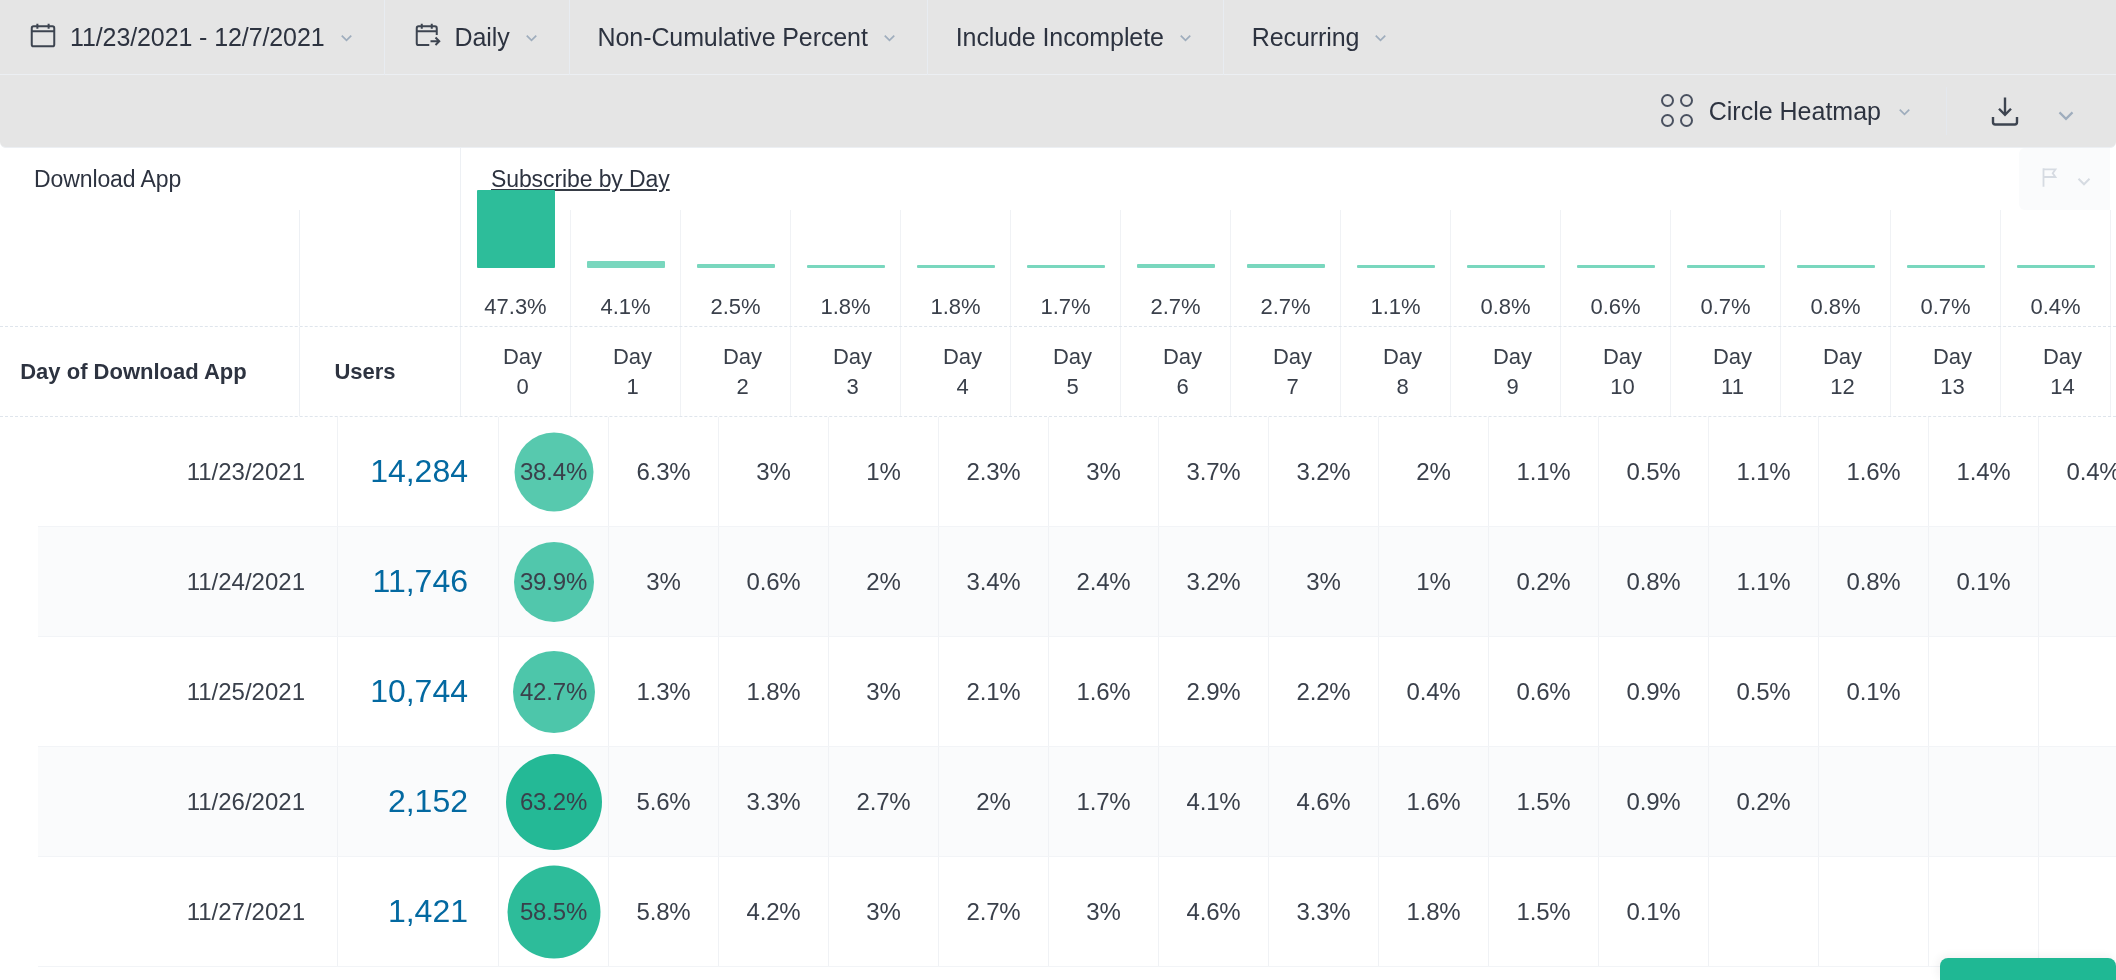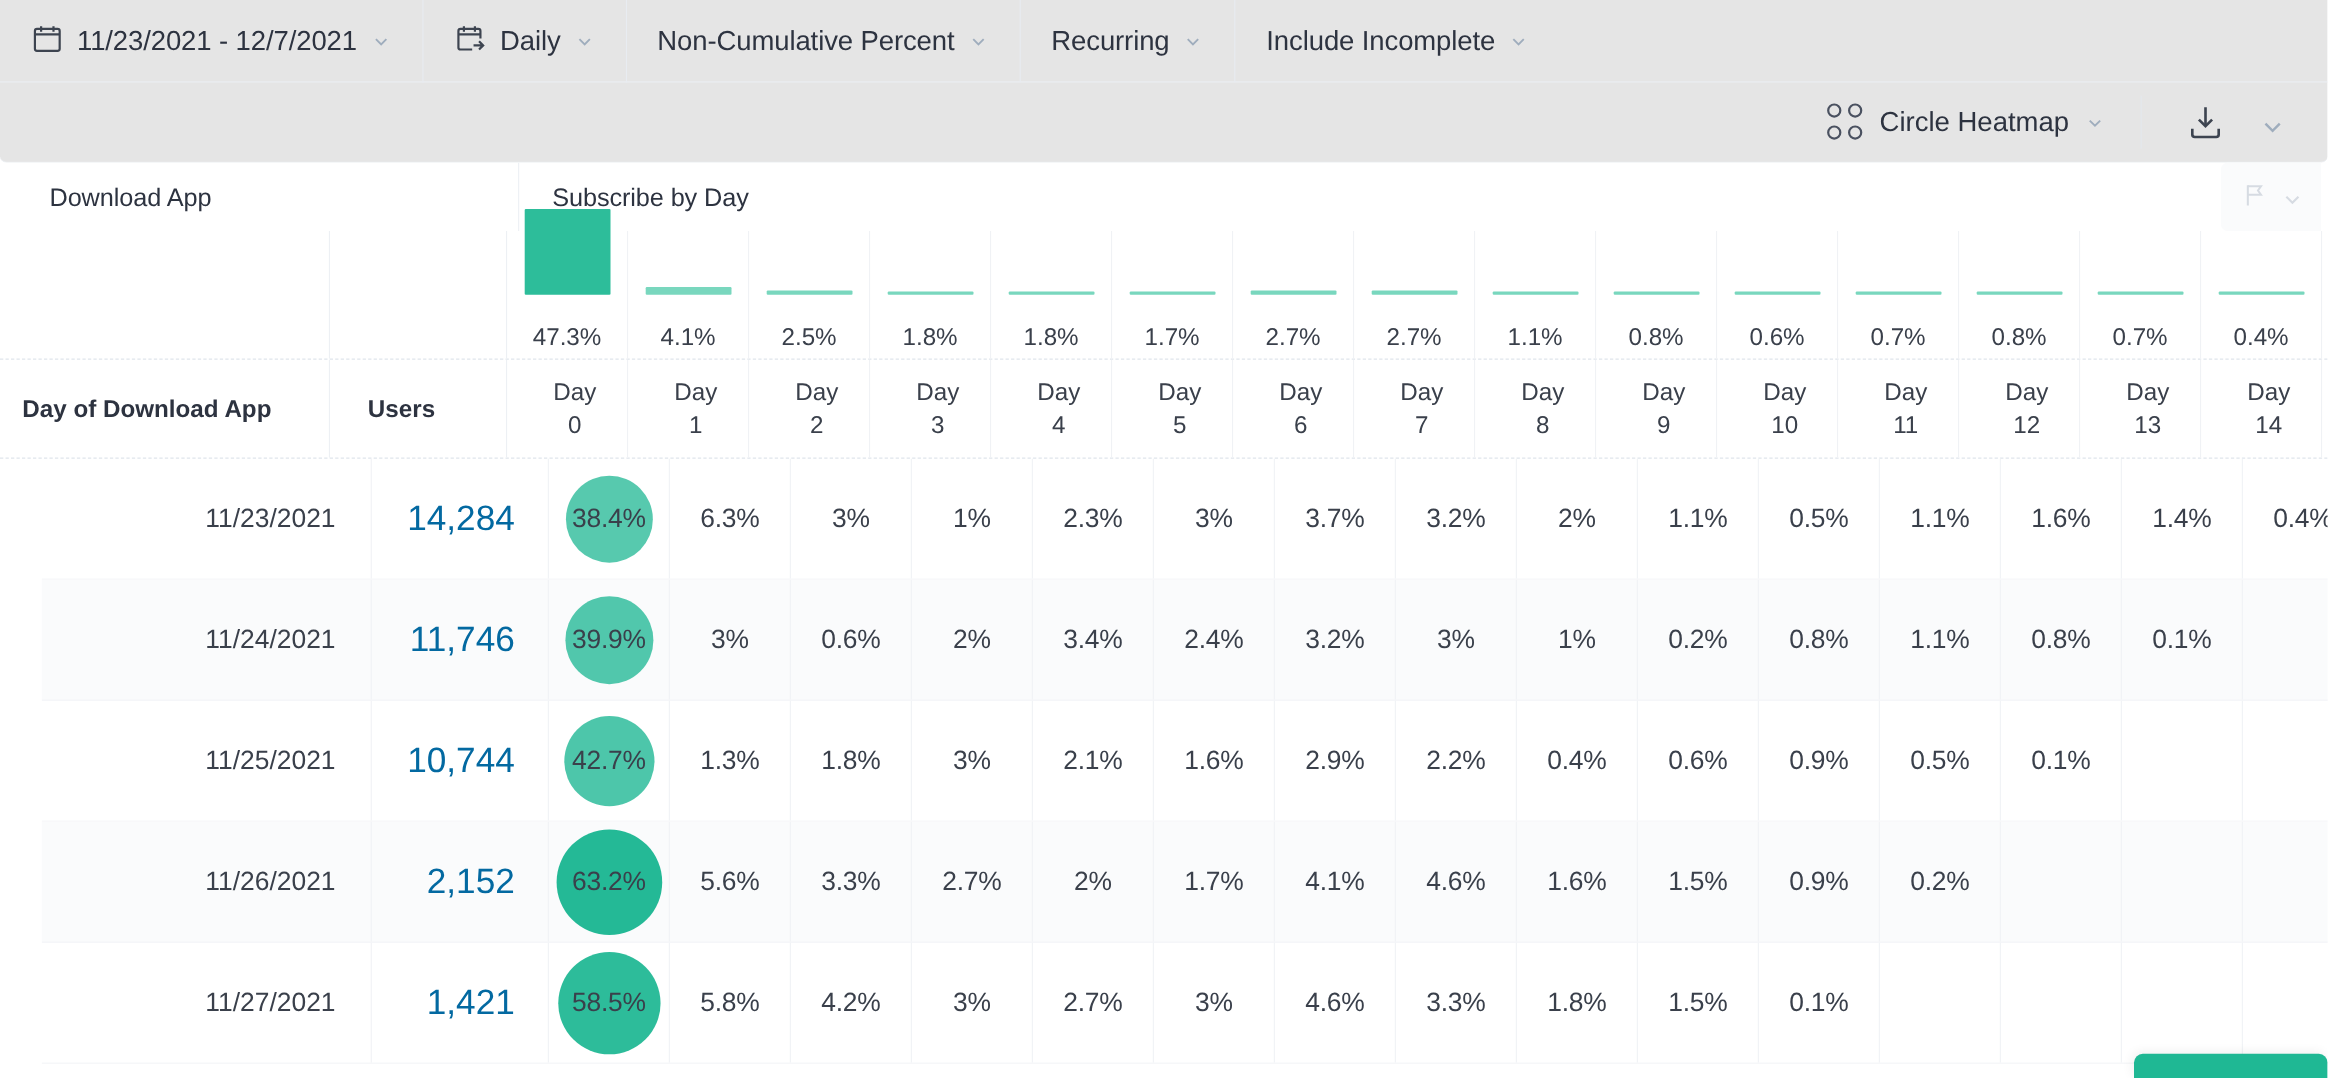--- a/index.html
+++ b/index.html
@@ -106,35 +106,34 @@
   }
   .dl-btn { cursor: pointer; display:flex; align-items:center; }
 
   
   .section-head {
     display: flex;
     align-items: center;
     height: 62px;
     position: relative;
     background: #fff;
-    padding-left: 11px;
   }
   .section-head .sh-left {
     width: 461px;
     flex: 0 0 461px;
     padding-left: 34px;
     border-right: 1px solid #edf0f4;
     height: 62px;
     display: flex; align-items: center;
   }
   .section-head .sh-right {
     flex: 1;
     padding-left: 30px;
     height: 62px;
-    display: flex; align-items: center;
+    display: flex; align-items: center; text-decoration: underline;
   }
   .sh-title {
     font-size: 23px;
     color: #2d3340;
     letter-spacing: -0.1px;
   }
   .flag-group {
     position: absolute;
     right: 6px; top: 0;
     height: 62px;
@@ -287,30 +286,30 @@
       <div class="filter-chip">
         <span class="filter-label">Non-Cumulative Percent</span>
         <span class="chev">
           <svg width="19" height="19" viewBox="0 0 20 20" fill="none" stroke="#9fadbd" stroke-width="1.8">
               <path d="M5 8l5 5 5-5"></path>
             </svg>
         </span>
       </div>
 
       <div class="filter-chip">
-        <span class="filter-label">Recurring</span>
+        <span class="filter-label">Include Incomplete</span>
         <span class="chev">
           <svg width="19" height="19" viewBox="0 0 20 20" fill="none" stroke="#9fadbd" stroke-width="1.8">
               <path d="M5 8l5 5 5-5"></path>
             </svg>
         </span>
       </div>
 
       <div class="filter-chip">
-        <span class="filter-label">Include Incomplete</span>
+        <span class="filter-label">Recurring</span>
         <span class="chev">
           <svg width="19" height="19" viewBox="0 0 20 20" fill="none" stroke="#9fadbd" stroke-width="1.8">
               <path d="M5 8l5 5 5-5"></path>
             </svg>
         </span>
       </div>
     </div>
 
     <div class="toolbar-row-2">
       <div class="viz-select">

